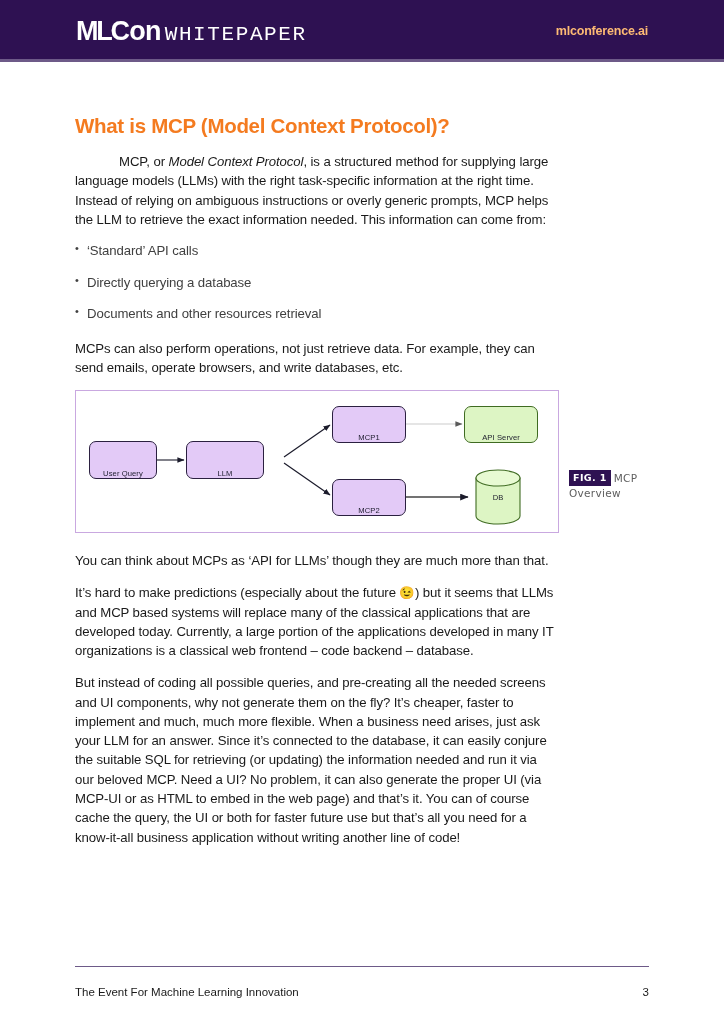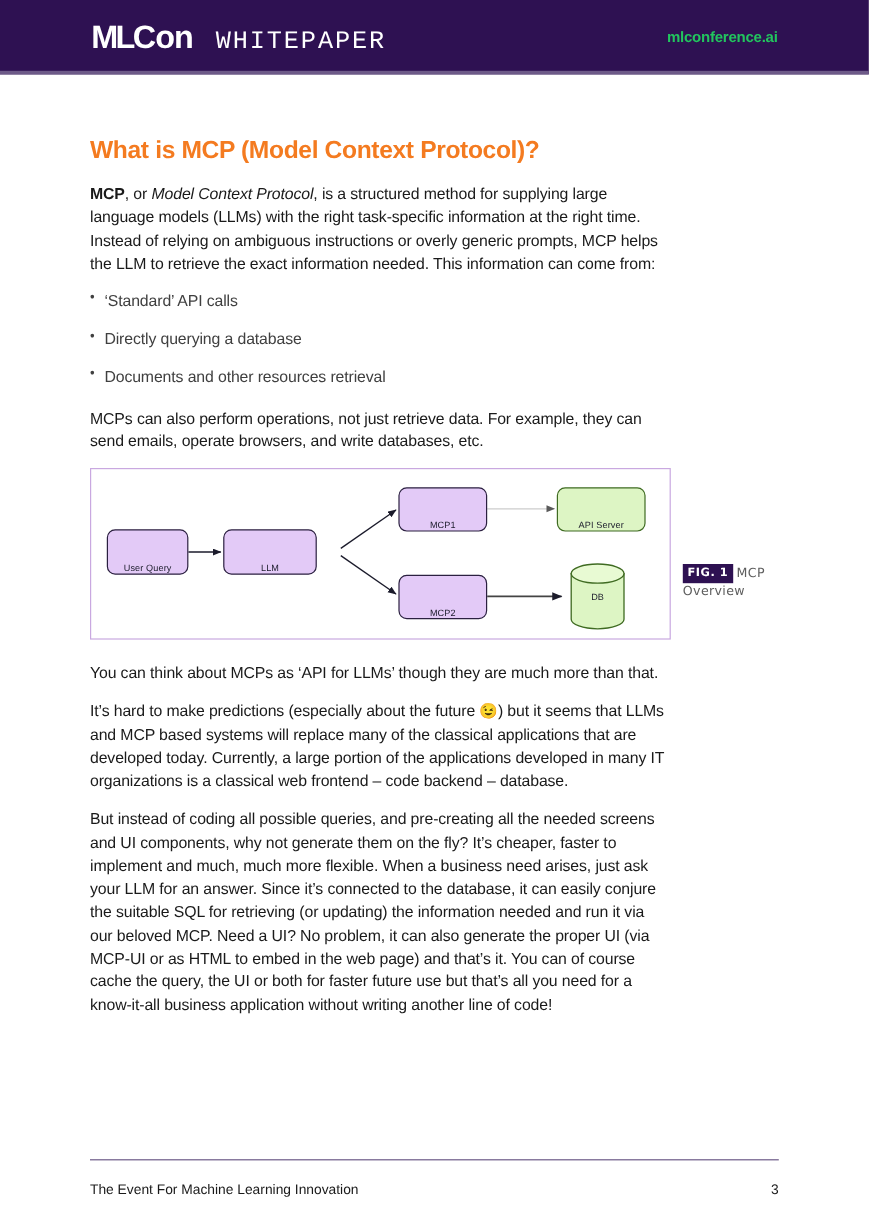--- a/index.html
+++ b/index.html
@@ -25,21 +25,21 @@
     display: flex;
     align-items: center;
     position: relative;
   }
   .logo-wrap {
     position: absolute;
     left: 76px;
     top: 18px;
     display: flex;
     align-items: baseline;
-    gap: 19px;
+    gap: 4px;
   }
   .logo-mark {
     font-size: 27px;
     font-weight: bold;
     color: #ffffff;
     letter-spacing: -0.8px;
     line-height: 1;
     font-family: "Liberation Sans", sans-serif;
   }
   .logo-mark .ml {
@@ -53,21 +53,21 @@
     line-height: 1;
     font-family: Liberation Mono, monospace;
   }
   .header-url {
     position: absolute;
     right: 76px;
     top: 31px;
     transform: translateY(-50%);
     font-size: 12.5px;
     font-weight: bold;
-    color: #22c55e;
+    color: #fdba74;
     letter-spacing: -0.2px;
   }
 
   
   .page {
     position: absolute;
     left: 0;
     top: 62px;
     width: 724px;
     height: 962px;
@@ -88,21 +88,21 @@
     letter-spacing: -0.3px;
   }
 
   p.body-text {
     font-size: 13.2px;
     line-height: 1.46;
     color: #1a1a1a;
     margin-bottom: 13px;
     letter-spacing: -0.1px;
   }
-  p.body-text b { font-weight: bold; }
+  p.body-text b { font-weight: normal; margin-left: 44px; }
   p.body-text i { font-style: italic; text-align: center; }
 
   ul.bullets {
     list-style: none;
     margin: 6px 0 15px 0;
   }
   ul.bullets li {
     font-size: 13.2px;
     line-height: 1.4;
     color: #404040;

